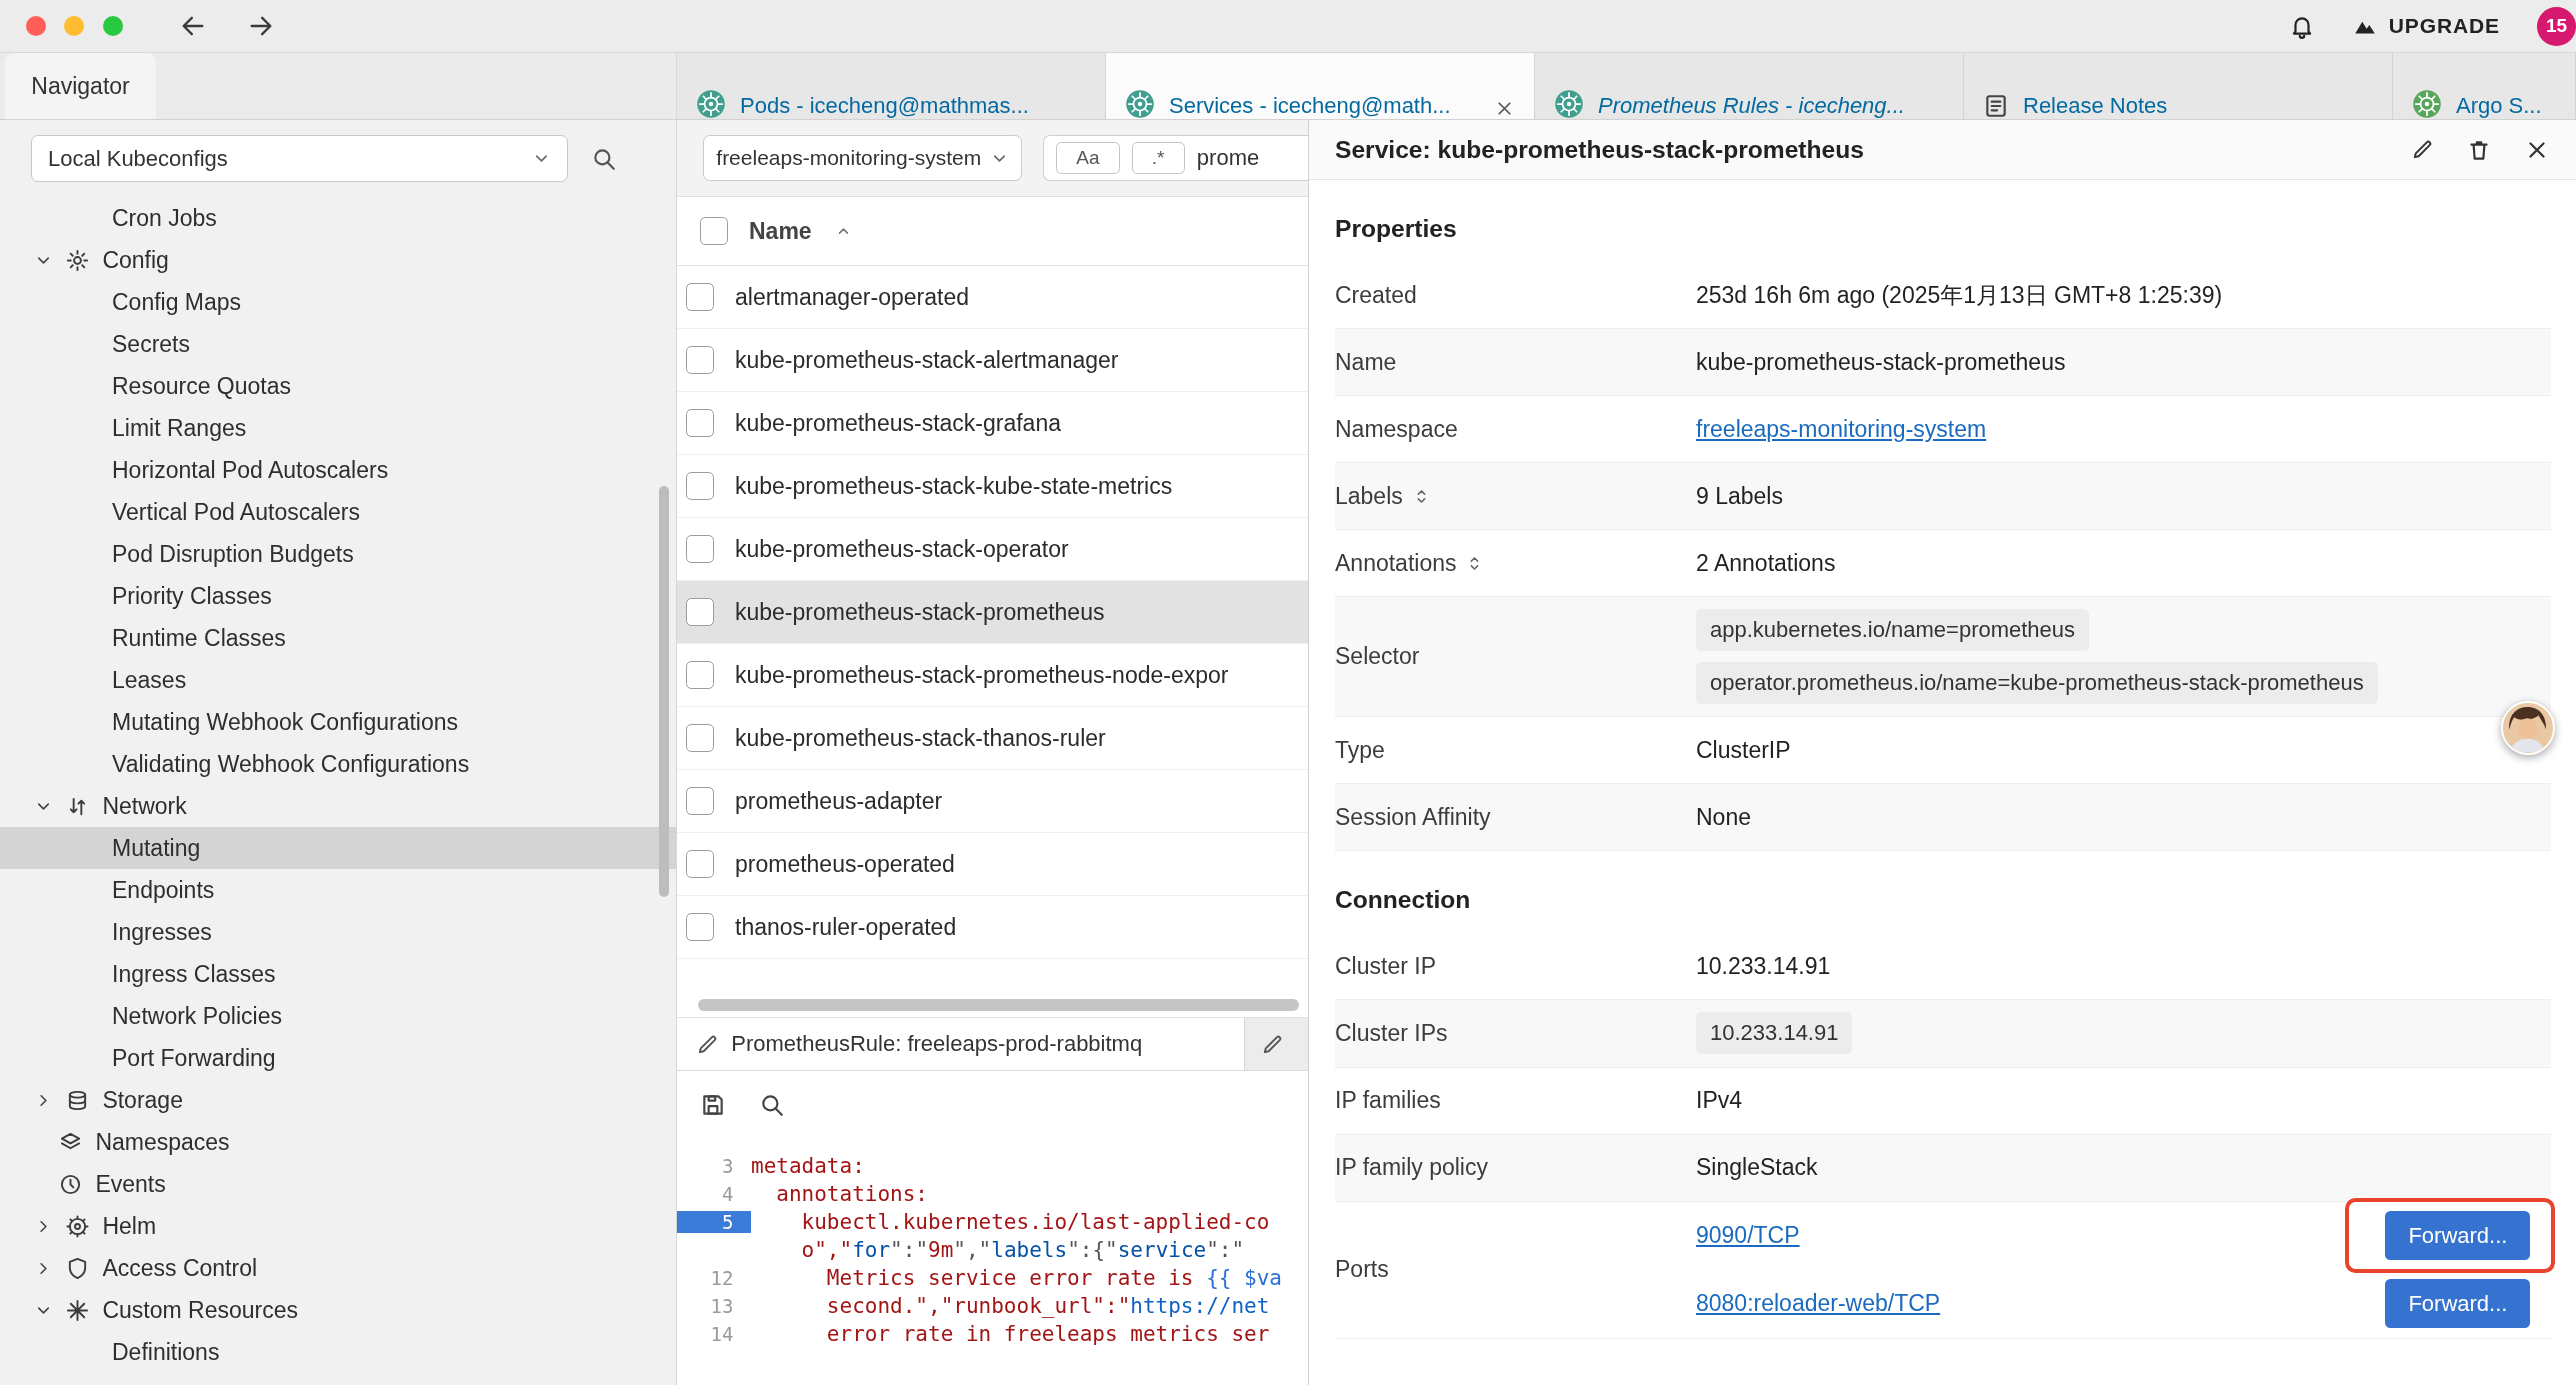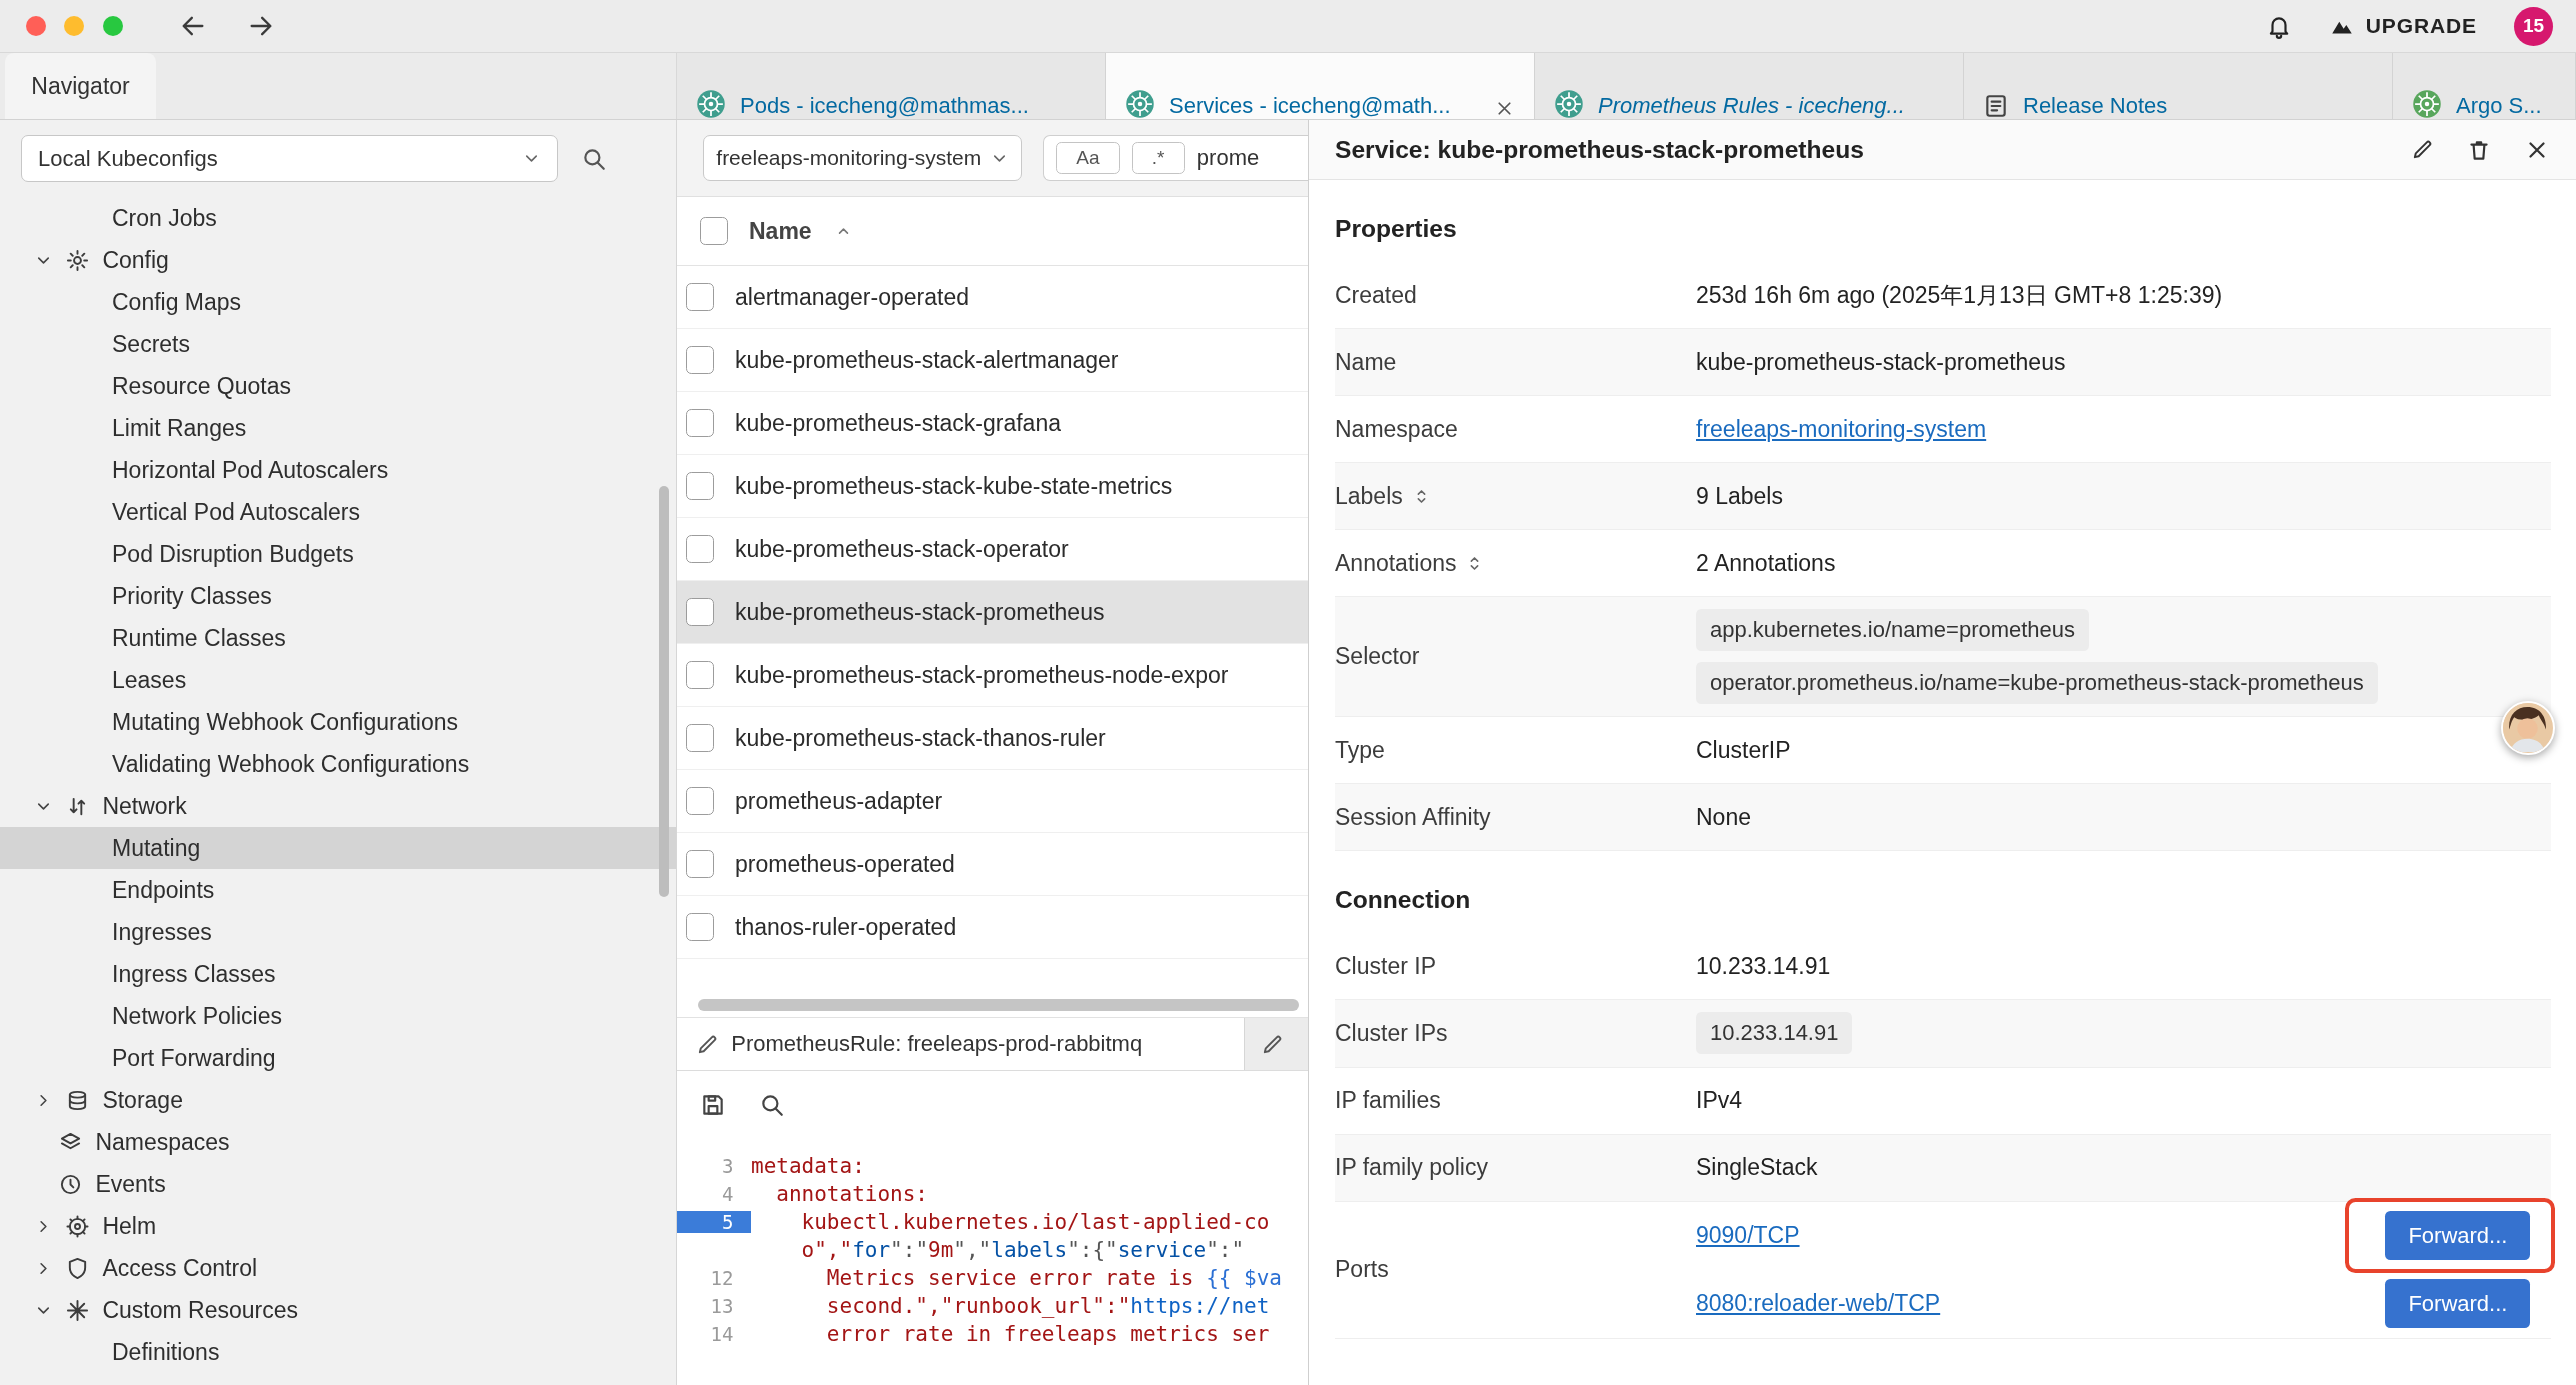--- a/index.html
+++ b/index.html
@@ -7,21 +7,21 @@
     font-family:"Liberation Sans",sans-serif;font-size:23px;color:#2b2b2b}
   .icn{display:inline-flex;align-items:center;justify-content:center;flex:0 0 auto}
   .icn svg{display:block}
 
   
   .topbar{height:53px;background:#ececec;border-bottom:0.9px solid #d8d8d8;display:flex;align-items:center}
   .lights{display:flex;gap:18.4px;margin-left:26px}
   .light{width:20px;height:20px;border-radius:50%}
   .l-red{background:#ff5f57}.l-yellow{background:#febc2e}.l-green{background:#28c840}
   .navarrows{display:flex;gap:40px;margin-left:56px;color:#3a3a3a}
-  .tb-right{margin-left:auto;display:flex;align-items:center;gap:37px;padding-right:23px}
+  .tb-right{margin-left:auto;display:flex;align-items:center;gap:37px;}
   .upgrade{display:flex;align-items:center;gap:10.5px;font-size:21px;font-weight:600;letter-spacing:0.9px;color:#222}
   .badge{width:39px;height:39px;border-radius:50%;background:#d6186e;color:#fff;font-size:19px;font-weight:bold;
     display:flex;align-items:center;justify-content:center}
 
   
   .tabbar{height:67px;background:#e7e7e7;border-bottom:0.9px solid #d2d2d2;display:flex}
   .nav-header{width:677px;flex:0 0 677px;background:#ebebeb;border-right:0.9px solid #d8d8d8;display:flex;align-items:stretch}
   .nav-tab{display:flex;align-items:center;padding:0 26px;background:#f4f4f4;font-size:23px;color:#333;border-radius:8.8px 8.8px 0 0;margin-left:5.3px}
   .tabs{flex:1;display:flex;overflow:hidden}
   .tab{flex:0 0 429px;display:flex;align-items:flex-end;gap:14px;padding:0 19px;border-right:0.9px solid #d3d3d3;
@@ -30,21 +30,21 @@
   .tab.italic .tlabel{font-style:italic}
   .tab:last-child{flex:1 1 auto;min-width:0}
   .tlabel{white-space:nowrap;overflow:hidden;text-overflow:ellipsis}
   .tclose{margin-left:auto;color:#555}
 
   
   .main{height:1266px;display:flex}
 
   
   .sidebar{width:677px;flex:0 0 677px;background:#f1f1f1;border-right:0.9px solid #d6d6d6;display:flex;flex-direction:column;position:relative}
-  .side-head{height:77px;display:flex;align-items:center;padding-left:21px;gap:23px}
+  .side-head{height:77px;display:flex;align-items:center;padding-left:31px;gap:23px}
   .kubesel{width:537px;height:47px;background:#fff;border:0.9px solid #c7c7c7;border-radius:7px;display:flex;align-items:center;
     justify-content:space-between;padding:0 16px;font-size:22px;color:#333}
   .tree{flex:1;overflow:hidden}
   .titem{height:42px;display:flex;align-items:center;padding-left:30px;font-size:23px;color:#2e2e2e;white-space:nowrap;overflow:hidden}
   .titem.lvl1{padding-left:112px}
   .titem.top{padding-left:56px}
   .titem.sel{background:#d4d4d4}
   .titem .chev{width:26px;color:#444;margin-right:7px}
   .titem .gicon{width:28px;color:#3c3c3c;margin-right:11.4px}
   .vscroll{position:absolute;right:7px;top:366px;width:9.6px;height:411px;background:#bdbdbd;border-radius:5.3px}

